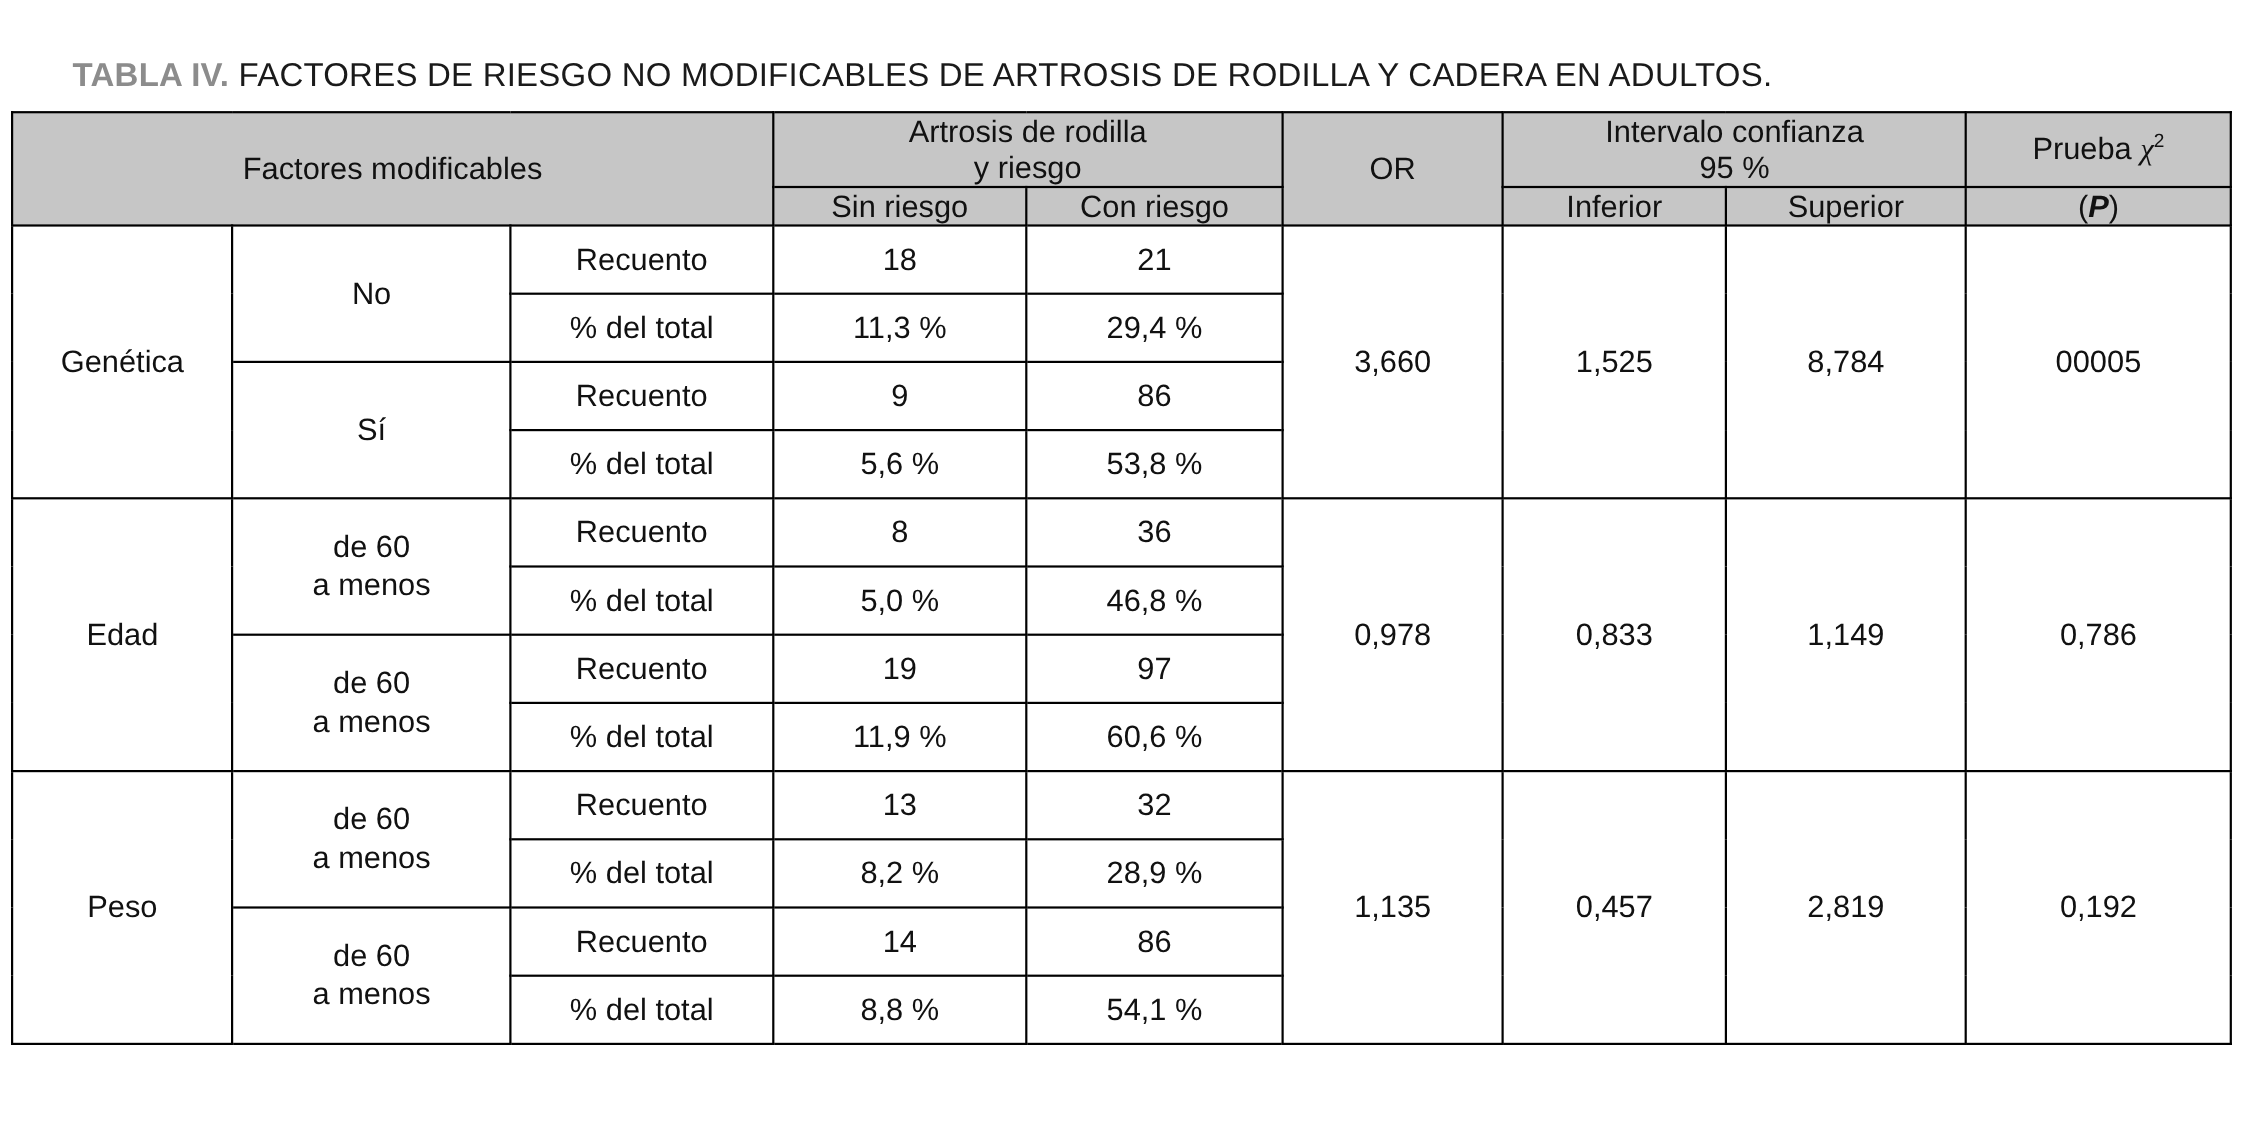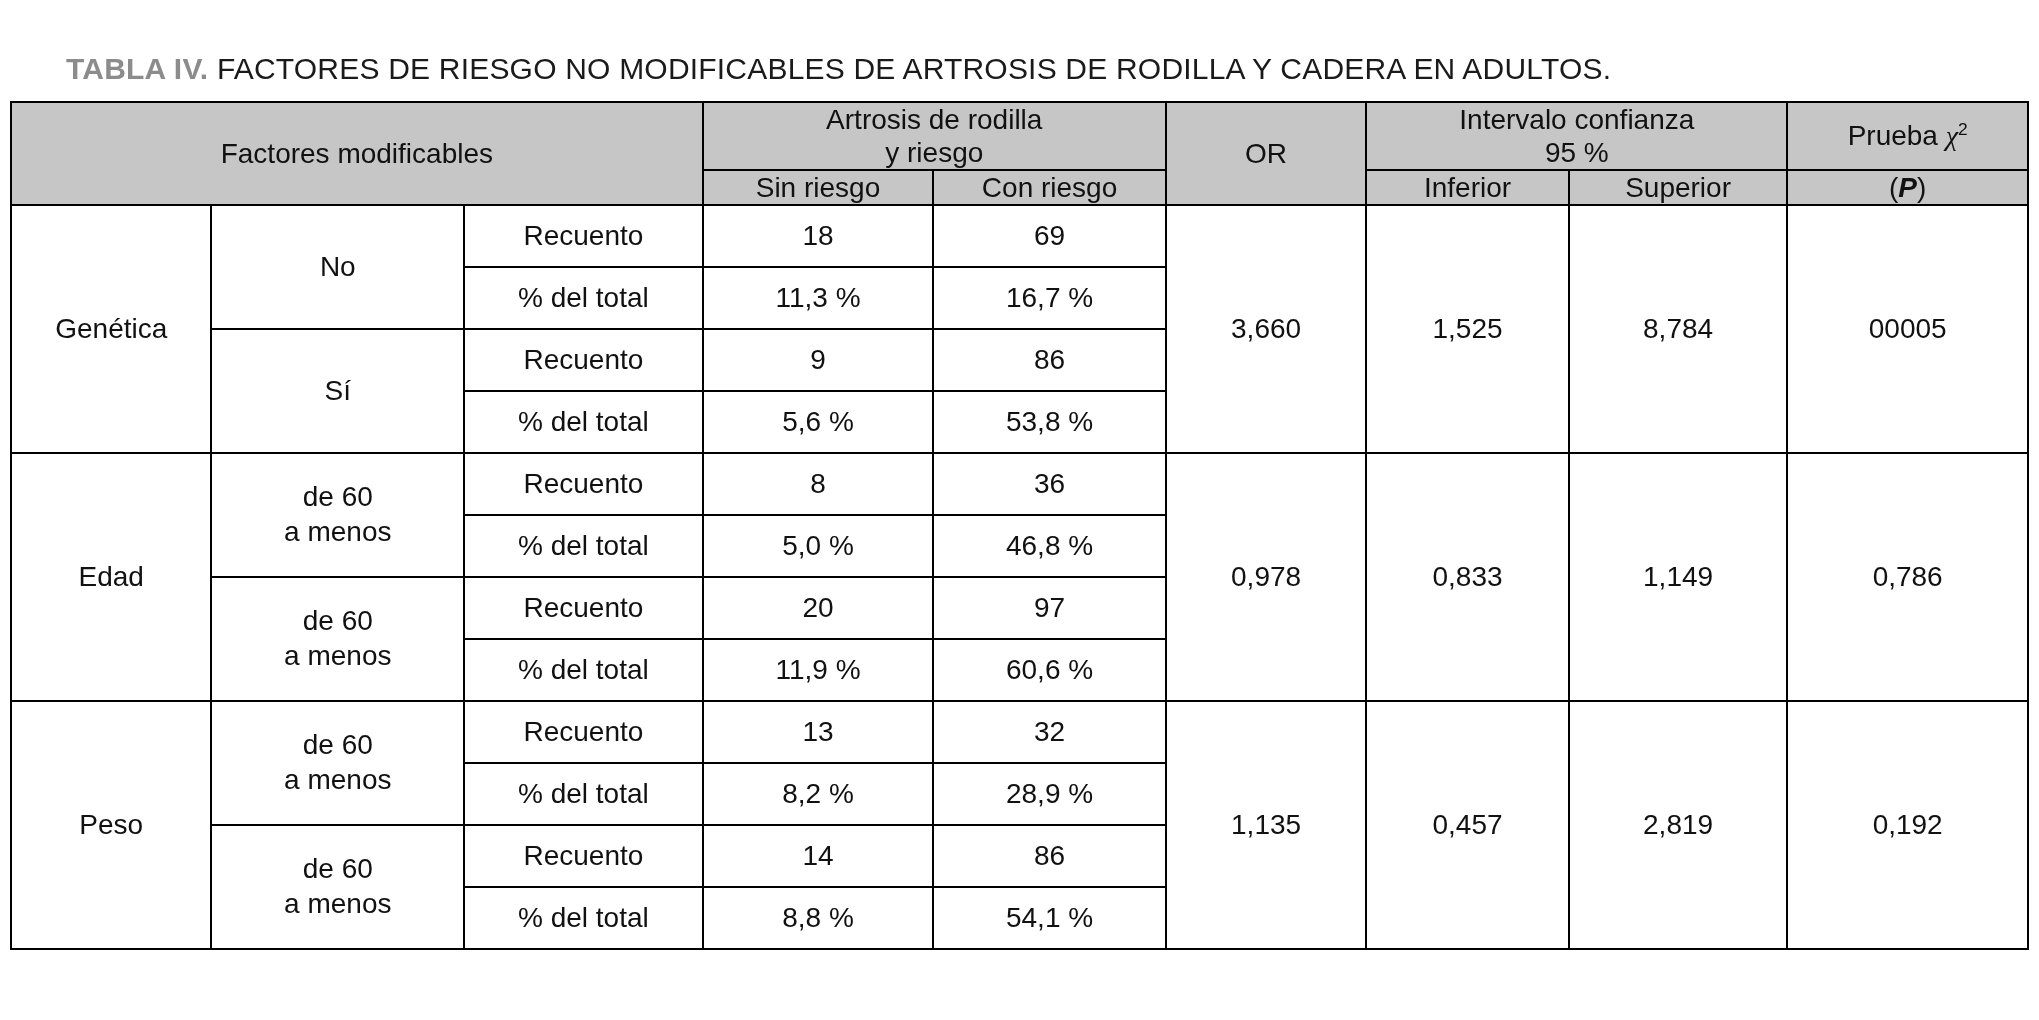--- a/index.html
+++ b/index.html
@@ -136,30 +136,30 @@
     </thead>
     <tbody>
 
       <tr class="row-h">
         <td class="cat" rowspan="4">Genética</td>
         <td class="level" rowspan="2">
           <span class="level-line">No</span>
         </td>
         <td class="metric">Recuento</td>
         <td class="num">18</td>
-        <td class="num">69</td>
+        <td class="num">21</td>
         <td class="stat" rowspan="4">3,660</td>
         <td class="stat" rowspan="4">1,525</td>
         <td class="stat" rowspan="4">8,784</td>
         <td class="stat" rowspan="4">00005</td>
       </tr>
       <tr class="row-h">
         <td class="metric">% del total</td>
         <td class="num">11,3 %</td>
-        <td class="num">16,7 %</td>
+        <td class="num">29,4 %</td>
       </tr>
       <tr class="row-h">
         <td class="level" rowspan="2">
           <span class="level-line">Sí</span>
         </td>
         <td class="metric">Recuento</td>
         <td class="num">9</td>
         <td class="num">86</td>
       </tr>
       <tr class="row-h">
@@ -186,21 +186,21 @@
         <td class="metric">% del total</td>
         <td class="num">5,0 %</td>
         <td class="num">46,8 %</td>
       </tr>
       <tr class="row-h">
         <td class="level" rowspan="2">
           <span class="level-line">de 60</span>
           <span class="level-line">a menos</span>
         </td>
         <td class="metric">Recuento</td>
-        <td class="num">20</td>
+        <td class="num">19</td>
         <td class="num">97</td>
       </tr>
       <tr class="row-h">
         <td class="metric">% del total</td>
         <td class="num">11,9 %</td>
         <td class="num">60,6 %</td>
       </tr>
 
       <tr class="row-h">
         <td class="cat" rowspan="4">Peso</td>

